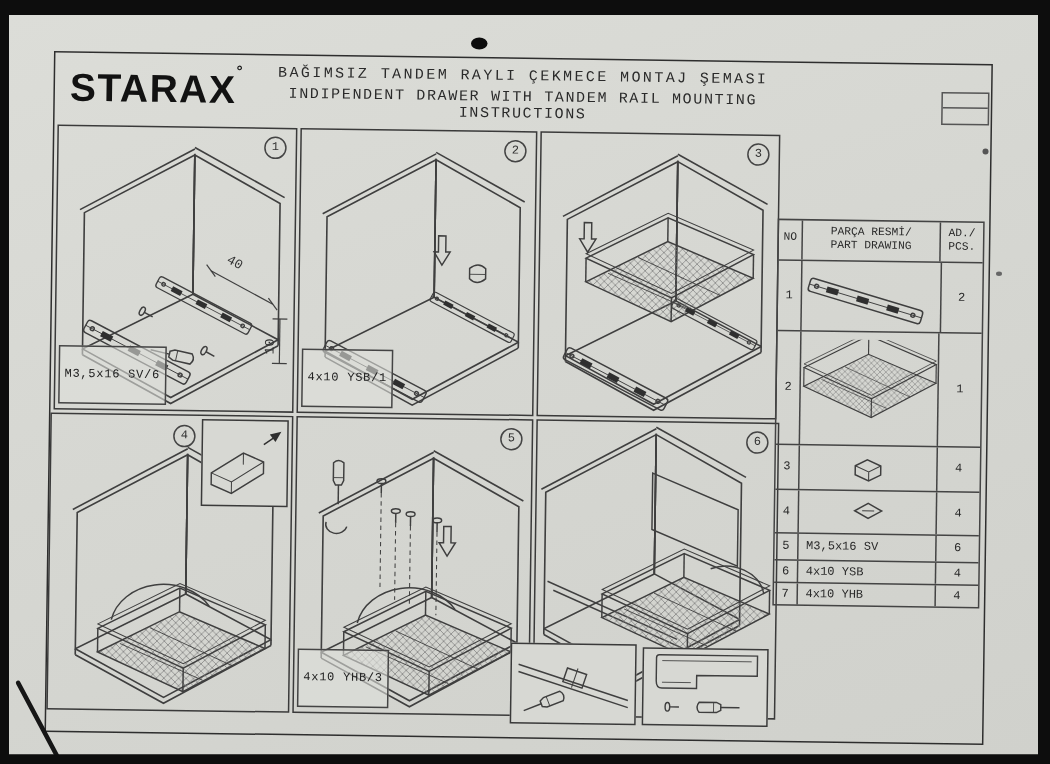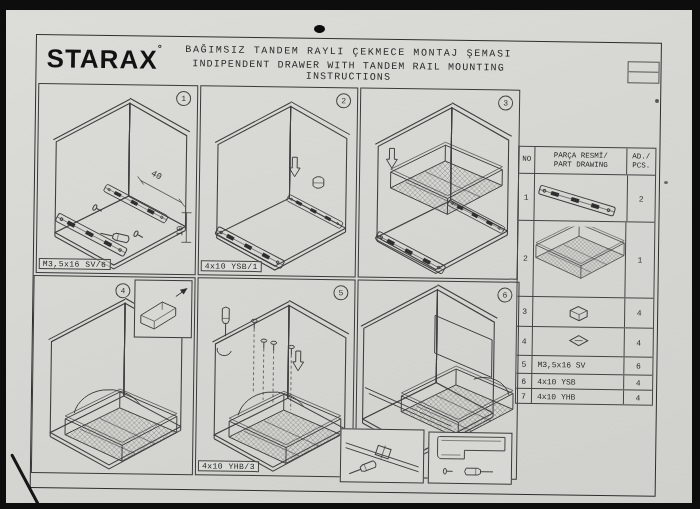--- a/index.html
+++ b/index.html
@@ -50,21 +50,21 @@
   .panel svg.art{position:absolute;left:0;top:0;width:100%;height:100%;}
   .pnum{
     position:absolute;top:5px;right:6px;width:13px;height:13px;
     border:1px solid #444;border-radius:50%;
     font-size:8px;color:#333;display:flex;align-items:center;justify-content:center;
     background:transparent;
   }
   .p4 .pnum{right:64px;top:6px;}
   .plabel{
     position:absolute;left:2px;bottom:3px;
-    border:1px solid #444;padding:0 3px;
+    border:1px solid #444;padding:14px 3px;
     font-size:8px;letter-spacing:0.5px;color:#222;background:rgba(222,223,218,.6);
   }
   .inset{
     position:absolute;border:1.5px solid #3a3a3a;background:#d7d8d3;box-sizing:border-box;
   }
   .inset-bracket{left:100px;top:2px;width:58px;height:58px;}
   .inset-rail{left:309px;top:389px;width:84px;height:54px;}
   .inset-drawer{left:397px;top:391px;width:84px;height:52px;}
   .inset svg{width:100%;height:100%;}
   

